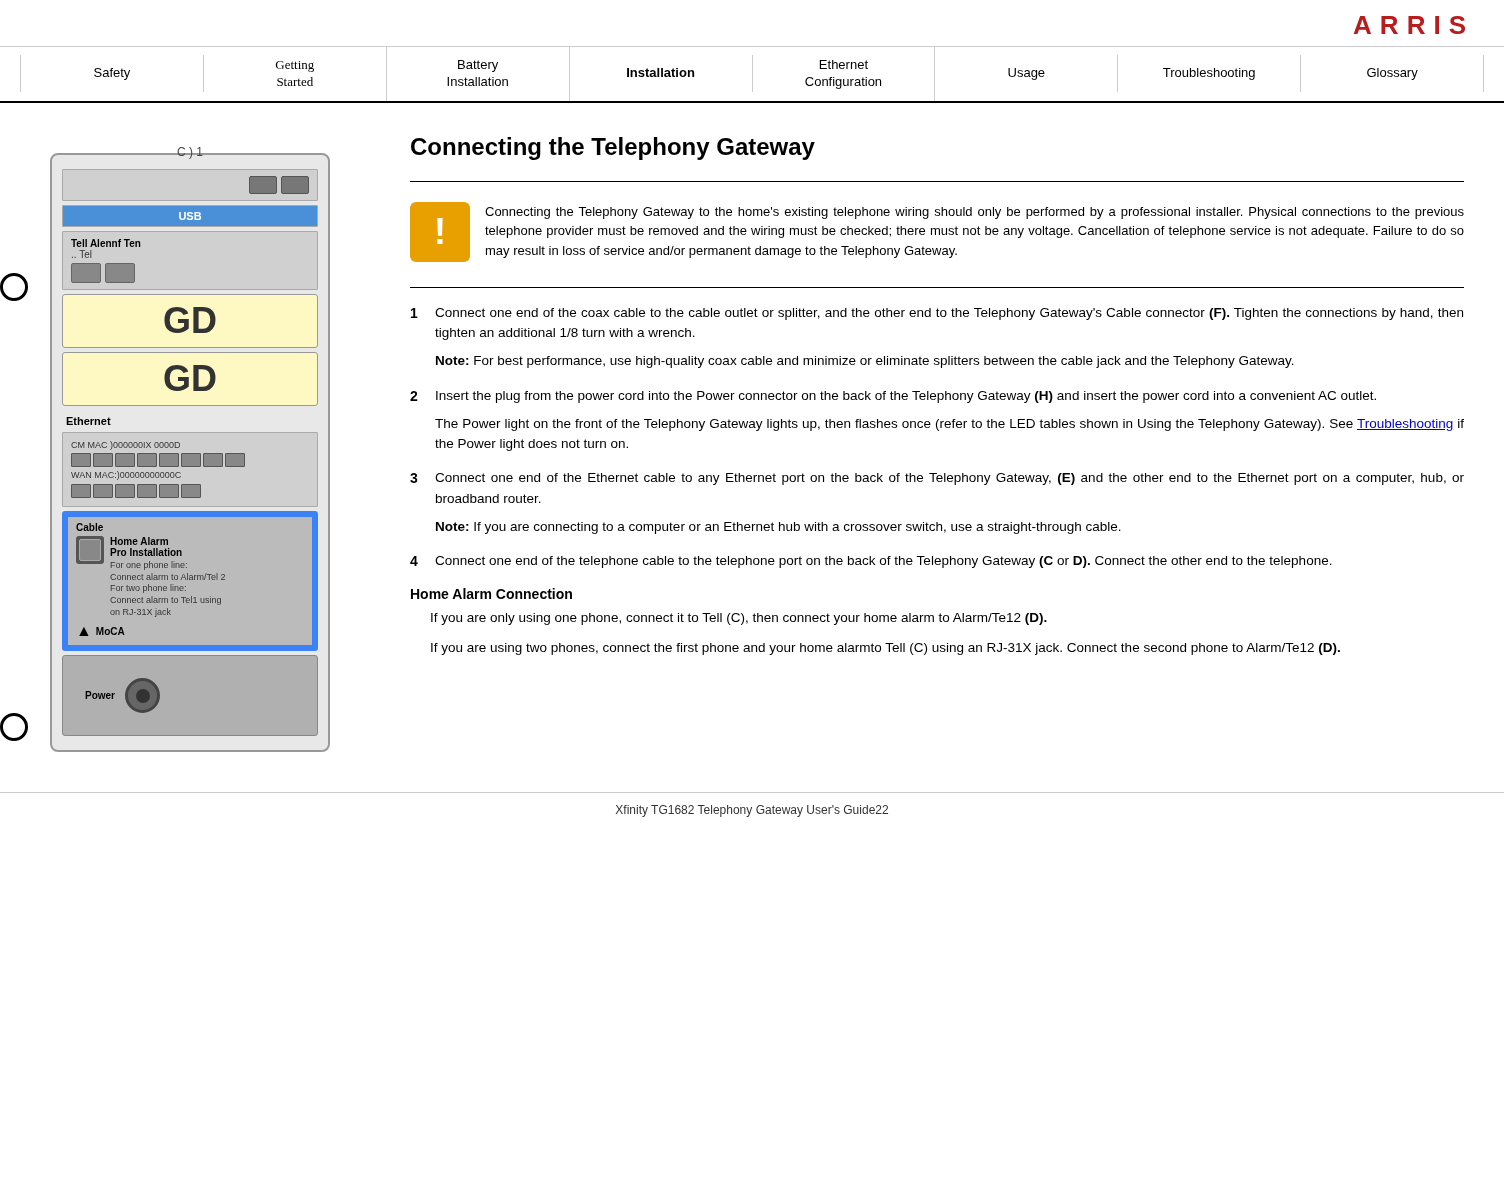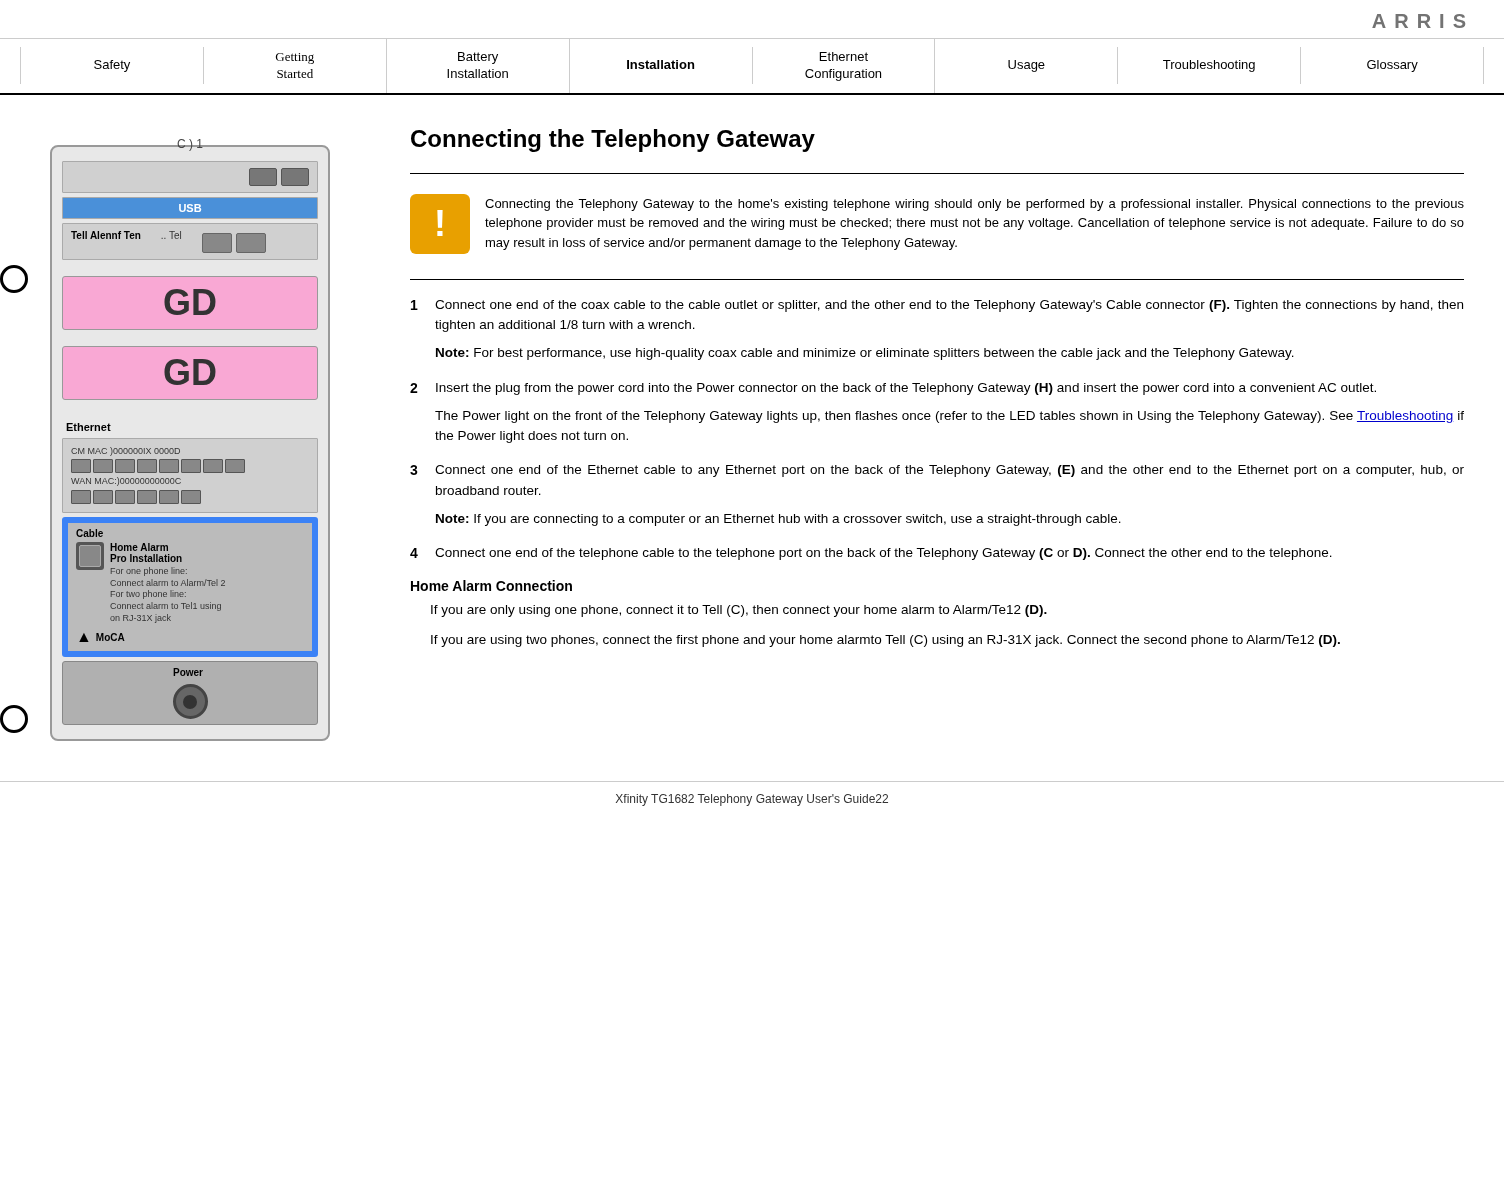--- a/index.html
+++ b/index.html
@@ -13,24 +13,24 @@
     }
 
     
     .header {
       display: flex;
       justify-content: flex-end;
       padding: 10px 30px 5px 30px;
       border-bottom: 1px solid #ccc;
     }
     .logo {
-      font-size: 20px;
+      font-size: 26px;
       font-weight: bold;
       letter-spacing: 8px;
-      color: #737373;
+      color: #b91c1c;
     }
 
     
     .nav {
       display: flex;
       align-items: center;
       border-bottom: 2px solid #000;
       padding: 0 20px;
       background: #fff;
     }
@@ -113,23 +113,22 @@
       background: #4a90d9;
       color: #fff;
       text-align: center;
       font-weight: bold;
       padding: 4px;
       font-size: 11px;
     }
 
     .device-section.tel-section {
       display: flex;
-      flex-direction: row;
+      flex-direction: column;
       font-size: 10px;
-      gap: 20px;
     }
 
     .tel-ports {
       display: flex;
       gap: 4px;
       margin-top: 3px;
     }
 
     .port-block {
       width: 30px;
@@ -138,24 +137,24 @@
       border: 1px solid #666;
       border-radius: 2px;
       display: flex;
       align-items: center;
       justify-content: center;
       font-size: 9px;
       color: #fff;
     }
 
     .gd-section {
-      background: #f9a8d4;
+      background: #fef9c3;
       border: 1px solid #999;
       padding: 8px;
-      margin: 16px 0;
+      margin: 4px 0;
       border-radius: 3px;
     }
     .gd-text {
       font-size: 36px;
       font-weight: bold;
       color: #333;
       line-height: 1;
       text-align: center;
     }
 
@@ -192,27 +191,26 @@
 
     .alarm-text {
       font-size: 9px;
       color: #333;
       line-height: 1.3;
     }
 
     .power-section {
       background: #b0b0b0;
       border: 1px solid #888;
-      padding: 5px;
+      padding: 22px;
       margin: 4px 0;
       border-radius: 3px;
       display: flex;
       align-items: center;
       gap: 6px;
-      flex-direction: column;
     }
 
     .power-connector {
       width: 35px;
       height: 35px;
       background: #666;
       border-radius: 50%;
       border: 3px solid #444;
       display: flex;
       align-items: center;

